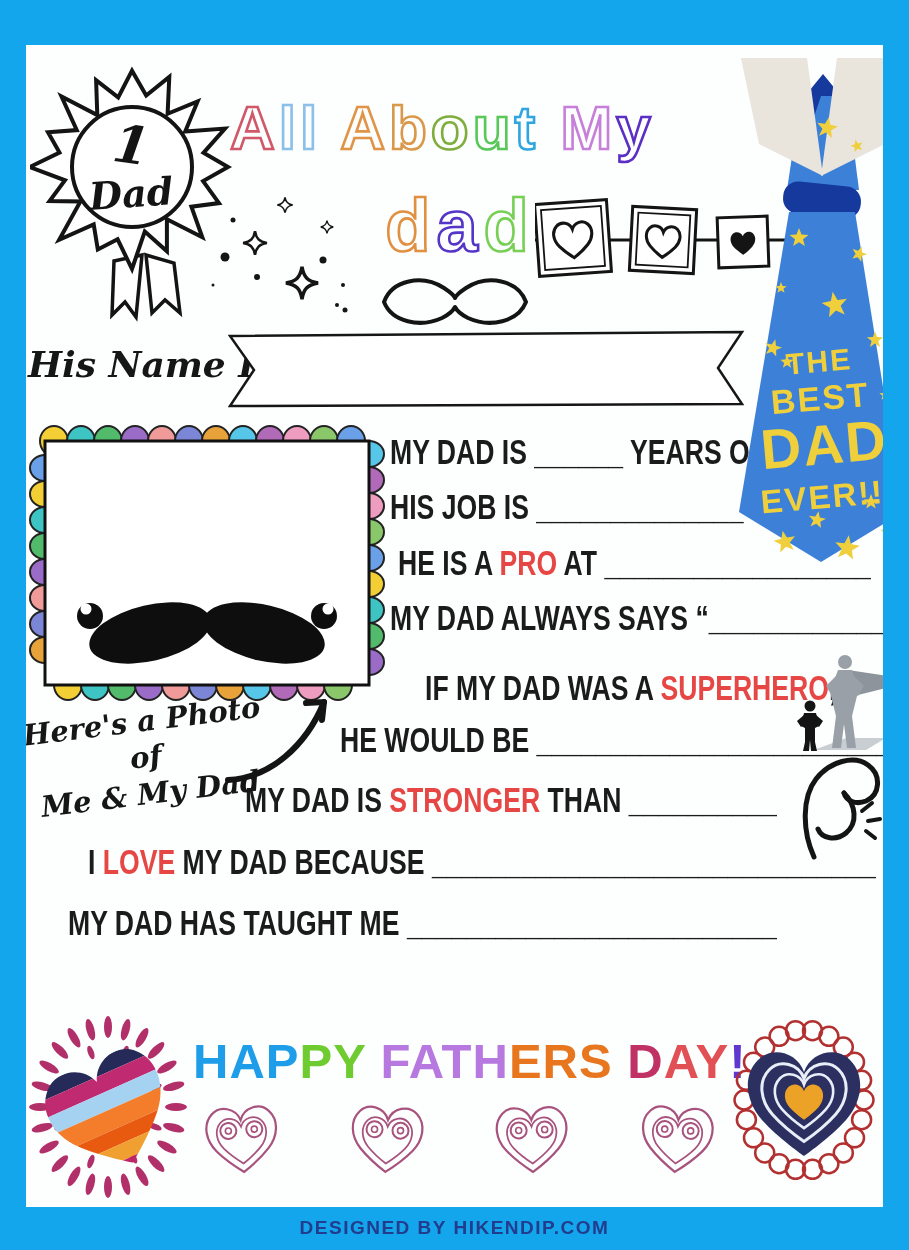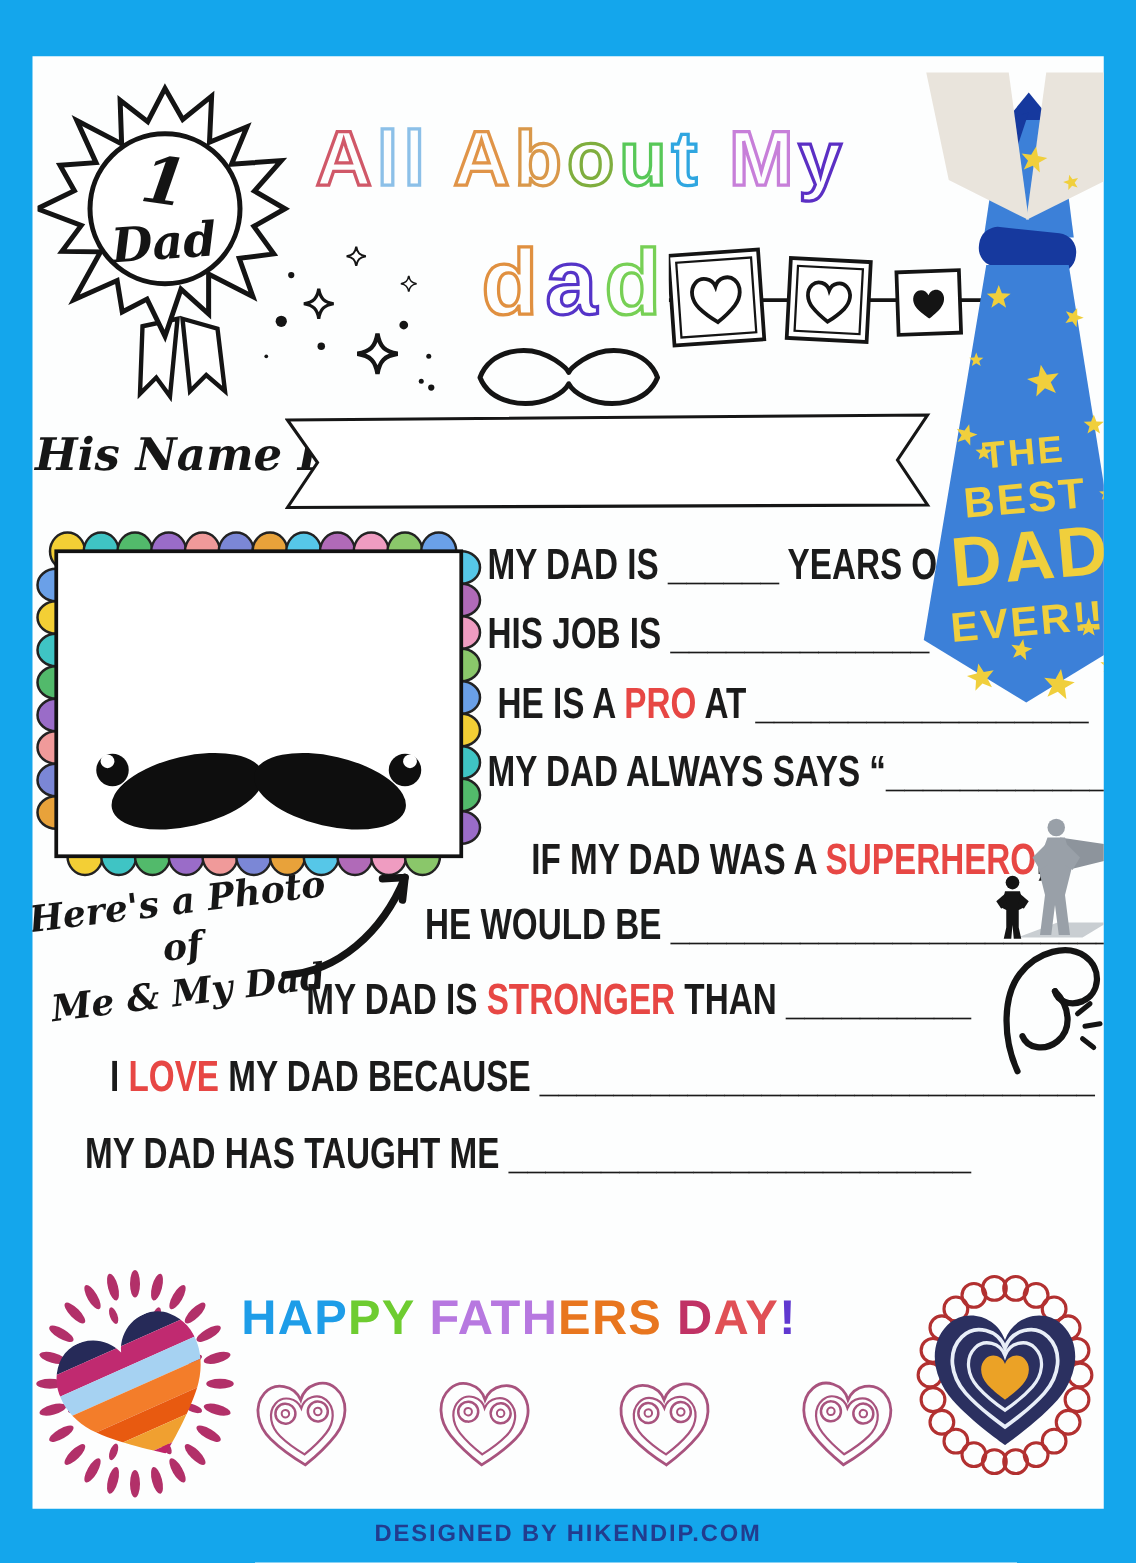--- a/index.html
+++ b/index.html
@@ -9,23 +9,23 @@
     font-family:"Liberation Sans",sans-serif;
   }
   .content{
     position:absolute;left:26px;top:45px;width:857px;height:1162px;
     background:#fdfefe;overflow:hidden;
   }
   .abs{position:absolute;}
   
   .letters{white-space:pre;font-weight:700;}
   .outline .ltr{-webkit-text-stroke:2.6px currentColor;-webkit-text-fill-color:transparent;}
-  .title1{font-size:62px;letter-spacing:4px;width:470px;text-align:center;}
+  .title1{font-size:62px;letter-spacing:4px;width:470px;}
   .title2{font-size:74px;letter-spacing:6px;width:160px;text-align:center;}
-  .happy{font-size:39px;font-weight:800;letter-spacing:1px;}
+  .happy{font-size:49px;font-weight:800;letter-spacing:1px;}
   
   .fill-line{
     font-size:35px;font-weight:700;color:#1b1b1b;white-space:pre;
     transform:scaleX(.76);transform-origin:0 50%;letter-spacing:0;
   }
   .fill-line .red{color:var(--accent-red,#e74744);}
   .script{font-family:"DejaVu Serif",serif;font-style:italic;font-weight:700;color:#161616;}
   .name-prompt{font-size:36px;}
   .memory-line{font-size:30px;transform:none;letter-spacing:0;white-space:pre;}
   .photo-note{width:240px;text-align:center;font-size:29px;line-height:1.25;transform:rotate(-7deg);}

